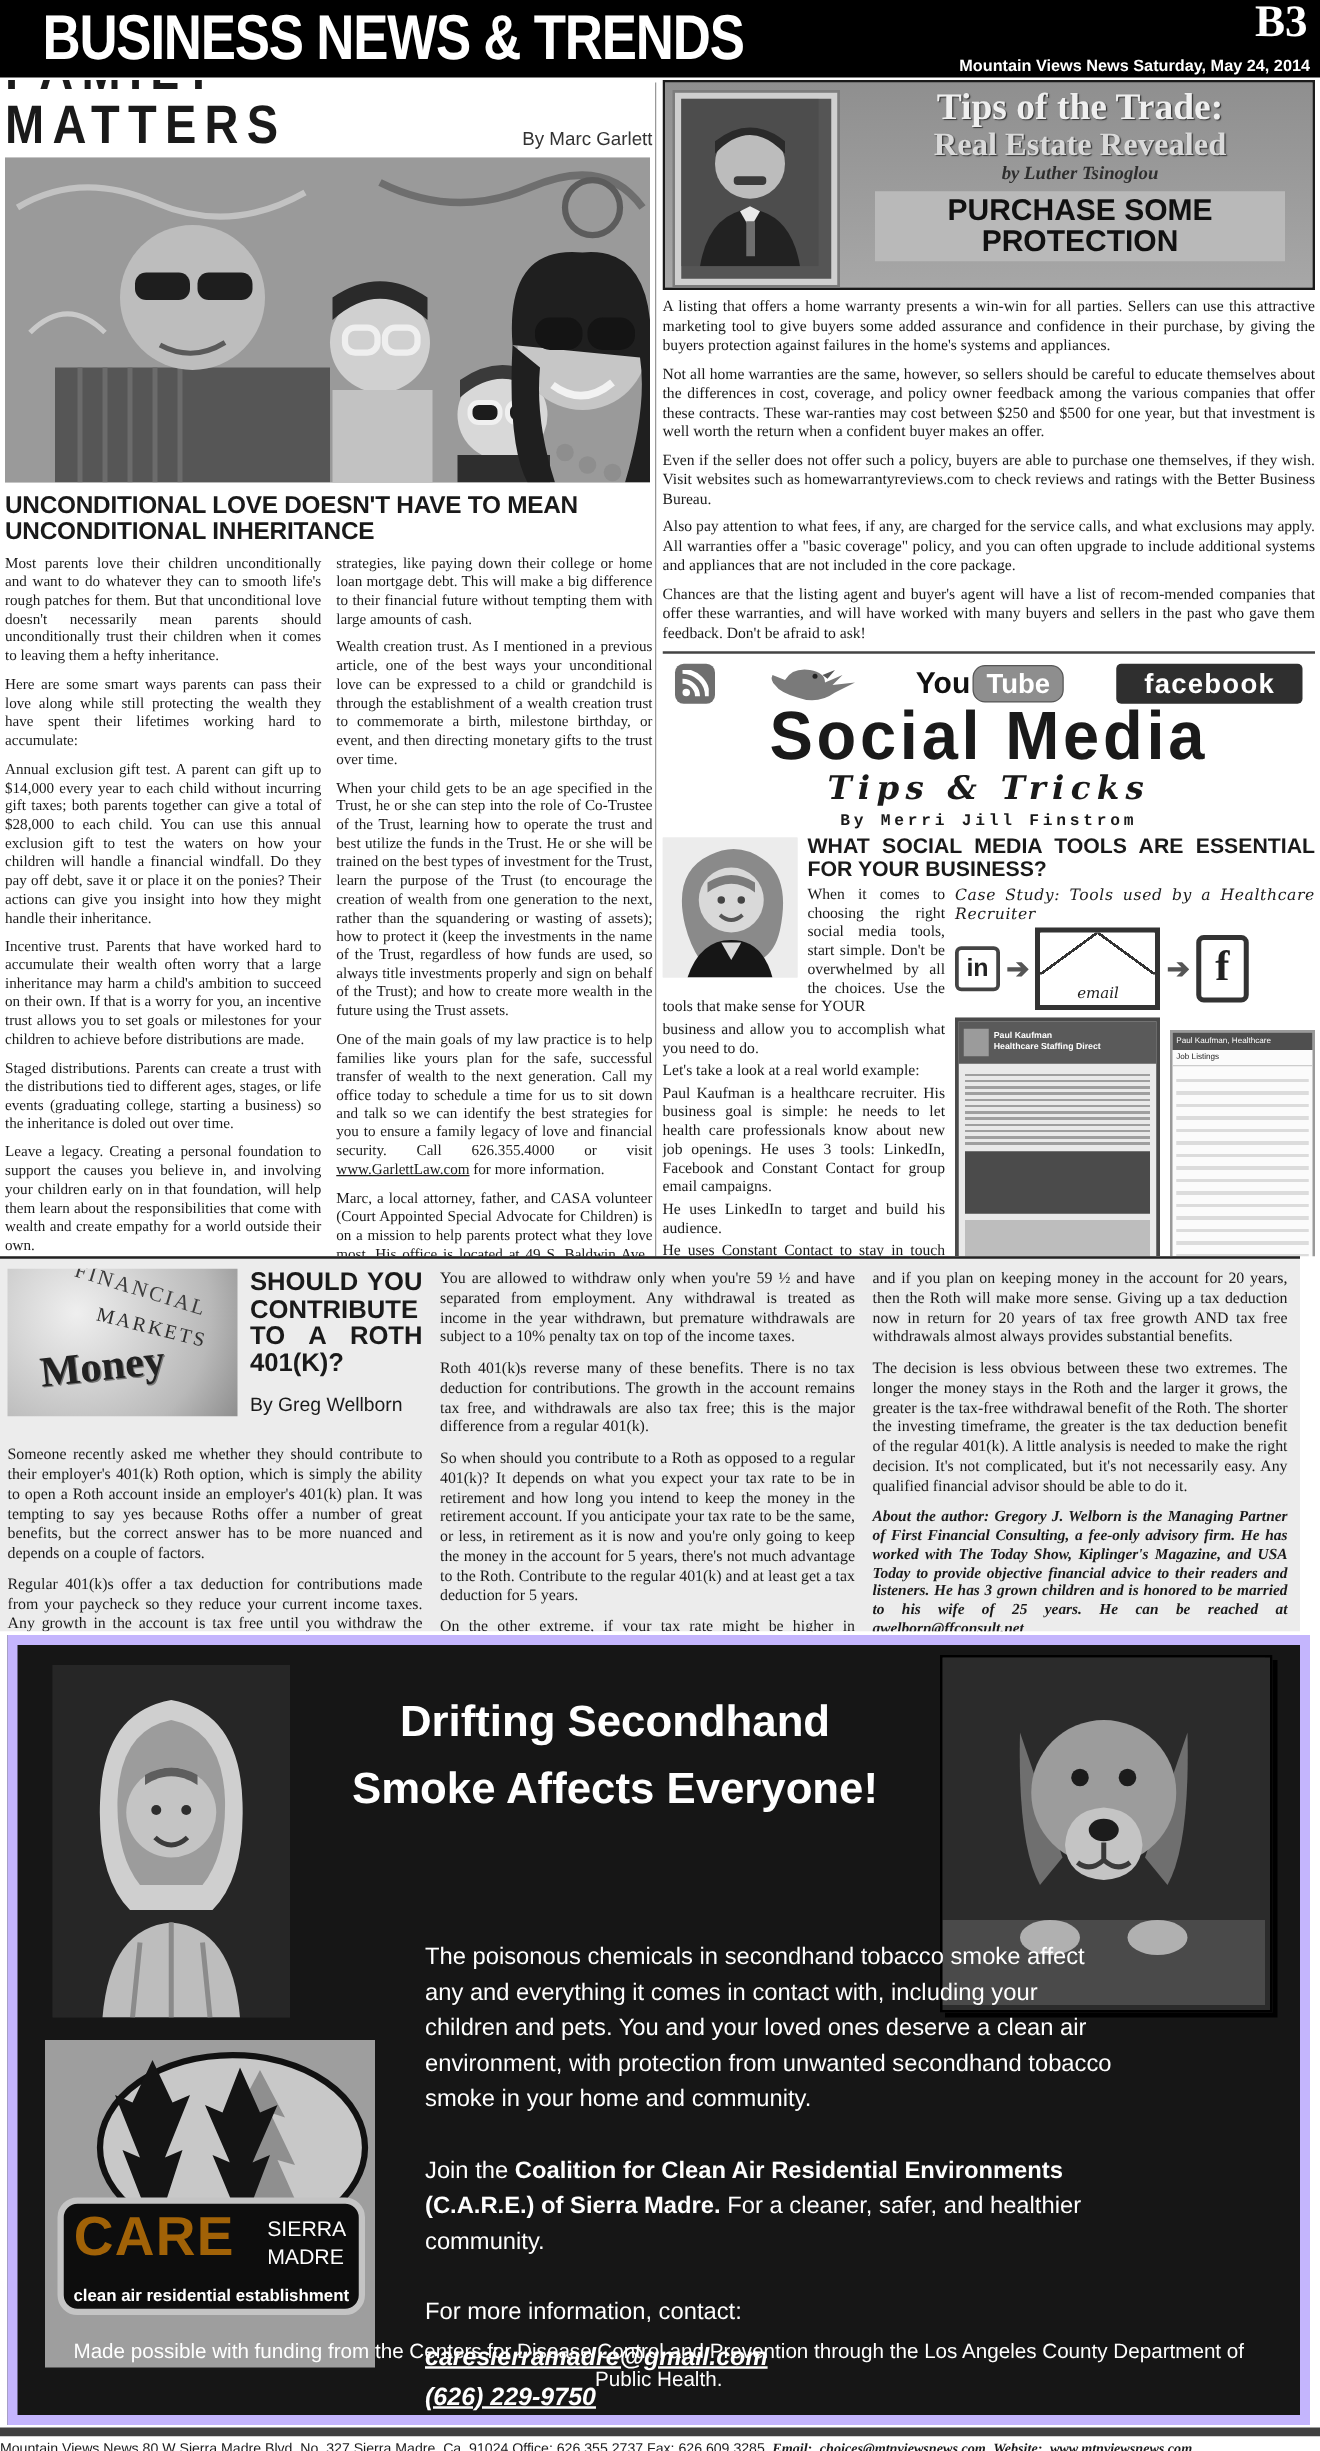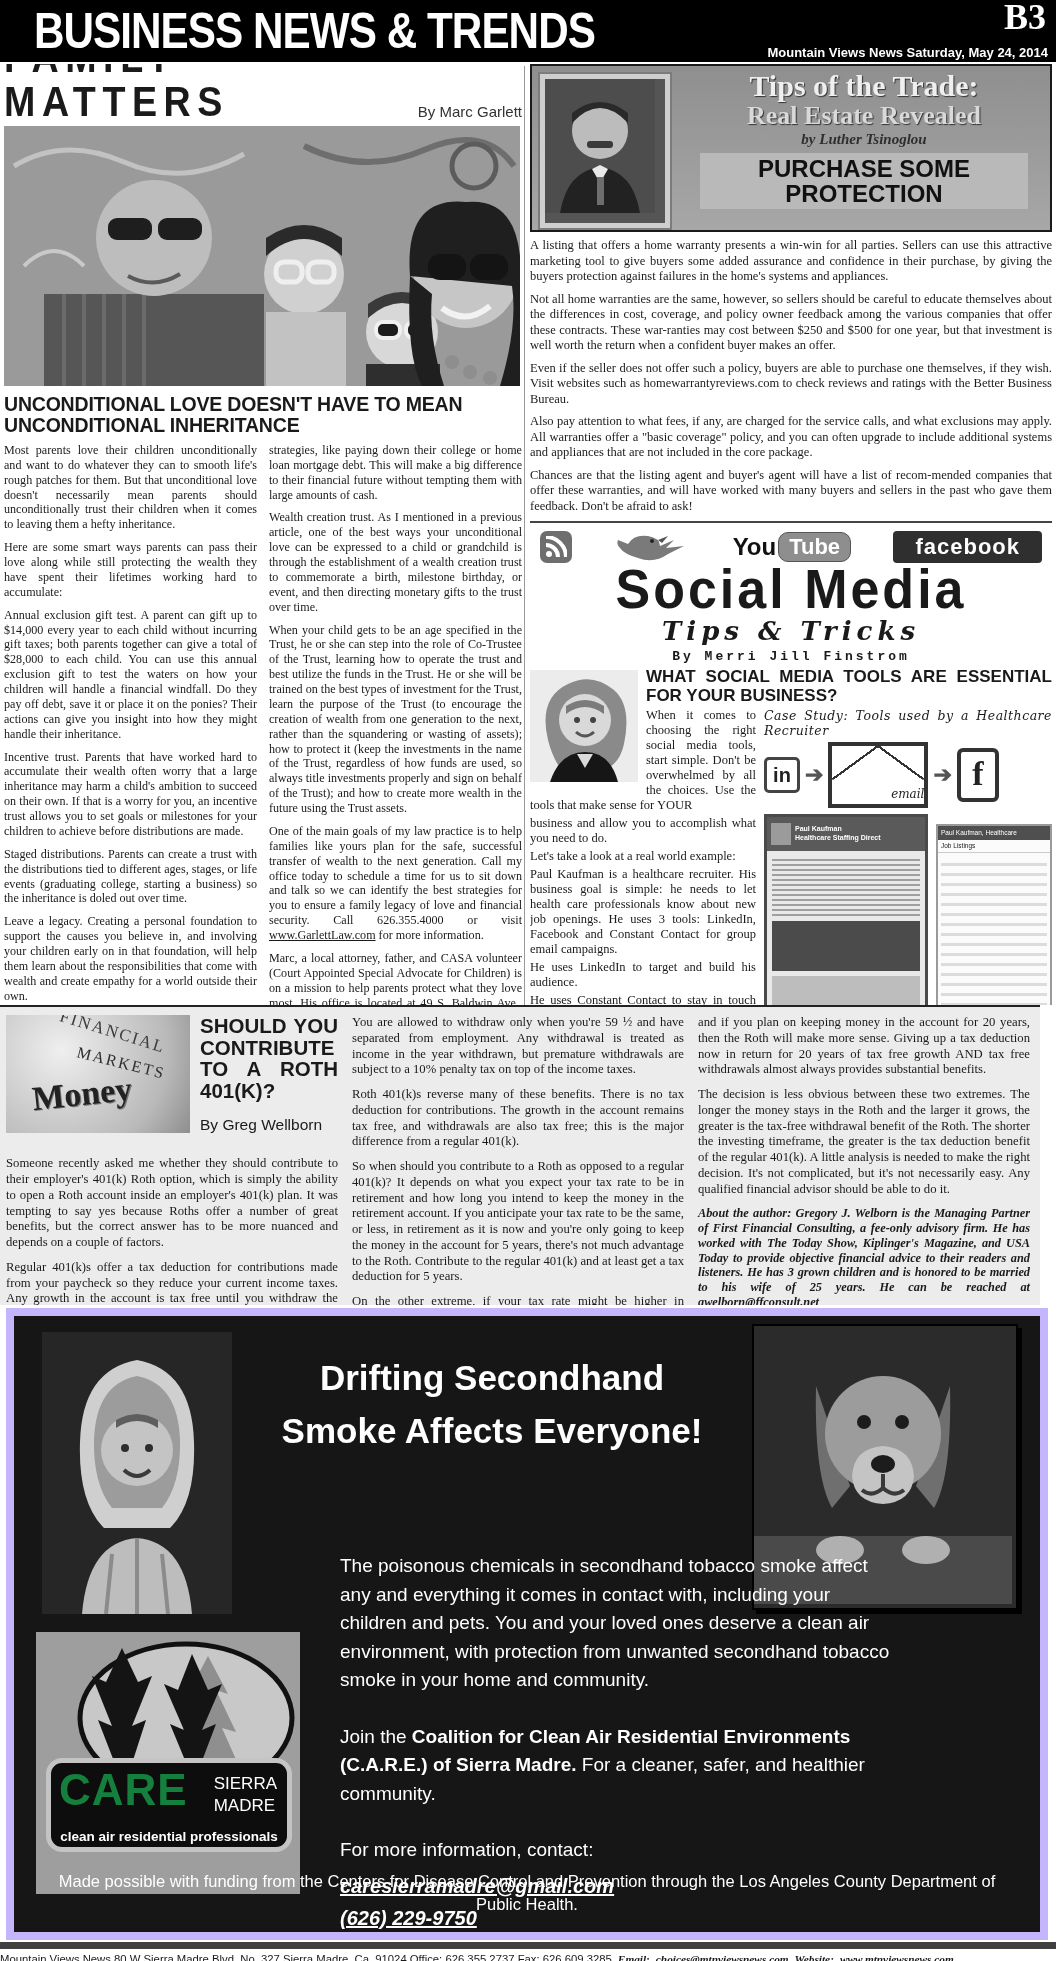--- a/index.html
+++ b/index.html
@@ -65,21 +65,21 @@
   .li-box{width:30px;height:30px;border:3px solid #444;border-radius:5px;color:#222;
           font-weight:900;font-size:20px;display:flex;align-items:center;justify-content:center;}
   .flow-arrow{font-size:22px;font-weight:900;color:#555;}
   .env{position:relative;width:92px;height:58px;border:4px solid #333;background:#fff;flex:none;}
   .env:before{content:"";position:absolute;left:0;top:0;width:0;height:0;
               border-left:46px solid transparent;border-right:46px solid transparent;border-top:32px solid #fff;
               box-shadow:0 -2px #333;}
   .env-lines{position:absolute;inset:0;background:
      linear-gradient(to bottom right,transparent 48%,#333 48%,#333 52%,transparent 52%) 0 0/50% 58% no-repeat,
      linear-gradient(to bottom left,transparent 48%,#333 48%,#333 52%,transparent 52%) 100% 0/50% 58% no-repeat;}
-  .env-label{position:absolute;left:0;right:0;bottom:2px;text-align:right;
+  .env-label{position:absolute;left:0;right:0;bottom:2px;text-align:center;
              font-family:"DejaVu Serif",serif;font-style:italic;font-size:12px;}
   .f-box{width:34px;height:46px;border:4px solid #333;border-radius:6px;display:flex;align-items:center;
          justify-content:center;font-family:"Liberation Serif",serif;font-weight:900;font-size:34px;color:#222;}
   .case-shots{display:flex;gap:8px;margin-top:6px;}
   .email-shot{width:158px;height:238px;border:3px solid #4a4a4a;background:#e9e9e9;font-family:"Liberation Sans",sans-serif;}
   .shot-head{height:30px;background:#5a5a5a;color:#fff;display:flex;align-items:center;gap:4px;padding:2px 4px;}
   .shot-ava{width:20px;height:22px;background:#9b9b9b;flex:none;}
   .shot-name{font-size:7px;font-weight:bold;line-height:1.2;}
   .shot-lines{margin:5px;height:60px;background:repeating-linear-gradient(#e9e9e9 0 3px,#9f9f9f 3px 5px);}
   .shot-img{margin:0 5px;height:50px;background:#4b4b4b;}
@@ -112,21 +112,21 @@
   .care-title{flex:1;text-align:center;font-family:"Liberation Sans",sans-serif;font-weight:bold;
               font-size:35px;line-height:1.5;margin-top:36px;padding:0 26px;}
   .care-dog{width:262px;height:282px;margin:8px 22px 0 0;background:#2b2b2b;border:2px solid #000;
             box-shadow:4px 4px 0 #000;flex:none;}
   .care-mid{display:flex;margin-top:-62px;}
   .care-logo-panel{width:264px;height:262px;margin:80px 0 0 22px;background:#9e9e9e;flex:none;
                    position:relative;overflow:hidden;}
   .care-bar{position:absolute;left:10px;top:126px;width:236px;height:84px;background:#0d0d0d;
             border:5px solid #c4c4c4;border-radius:16px;}
   .care-acro{position:absolute;left:8px;top:2px;font-family:"Liberation Sans",sans-serif;font-weight:900;
-             font-size:44px;letter-spacing:1px;color:#15803d;}
+             font-size:44px;letter-spacing:1px;color:#a16207;}
   .care-region{position:absolute;right:10px;top:10px;font-family:"Liberation Sans",sans-serif;
                font-size:17px;line-height:1.3;color:#fff;text-align:left;white-space:pre-line;}
   .care-tag{position:absolute;left:0;right:0;bottom:3px;text-align:center;font-family:"Liberation Sans",sans-serif;
             font-weight:bold;font-size:13.5px;color:#fff;}
   .care-text{width:560px;margin-left:40px;font-family:"Liberation Sans",sans-serif;font-size:19px;line-height:1.5;}
   .care-text p{margin:0 0 28px 0;}
   .care-contact{font-weight:bold;font-style:italic;font-size:20px;text-decoration:underline;margin:2px 0;}
   .care-funding{position:absolute;left:0;right:0;bottom:16px;text-align:center;
                 font-family:"Liberation Sans",sans-serif;font-size:16.5px;line-height:1.4;padding:0 30px;}
   
@@ -385,21 +385,21 @@
         <svg width="264" height="150" viewBox="0 0 264 150">
           <ellipse cx="150" cy="86" rx="106" ry="74" fill="#c8c8c8" stroke="#111" stroke-width="5"></ellipse>
           <path d="M210 150 L186 96 L200 100 L180 58 L192 62 L172 24 L152 62 L164 58 L146 100 L160 96 L140 150 Z" fill="#8f8f8f"></path>
           <path d="M86 150 L62 88 L76 94 L56 44 L70 50 L86 16 L102 50 L116 44 L96 94 L110 88 L90 150 Z" fill="#141414"></path>
           <path d="M158 150 L134 92 L148 98 L128 52 L142 58 L156 22 L172 58 L186 52 L166 98 L180 92 L158 150 Z" fill="#141414"></path>
         </svg>
         <div class="care-bar">
           <div class="care-acro">CARE</div>
           <div class="care-region">SIERRA
 MADRE</div>
-          <div class="care-tag">clean air residential professionals</div>
+          <div class="care-tag">clean air residential establishment</div>
         </div>
       </div>
       <div class="care-text">
         <p>The poisonous chemicals in secondhand tobacco smoke affect any and everything it comes in contact with, including your children and pets.  You and your loved ones deserve a clean air environment, with protection from unwanted secondhand tobacco smoke in your home and community.</p>
         <p><span>Join the </span><b>Coalition for Clean Air Residential Environments (C.A.R.E.) of Sierra Madre.</b><span> For a cleaner, safer, and healthier community.</span></p>
         <p style="margin-bottom:6px">For more information, contact:</p>
         <div class="care-contact">caresierramadre@gmail.com</div>
         <div class="care-contact">(626) 229-9750</div>
       </div>
     </div>

